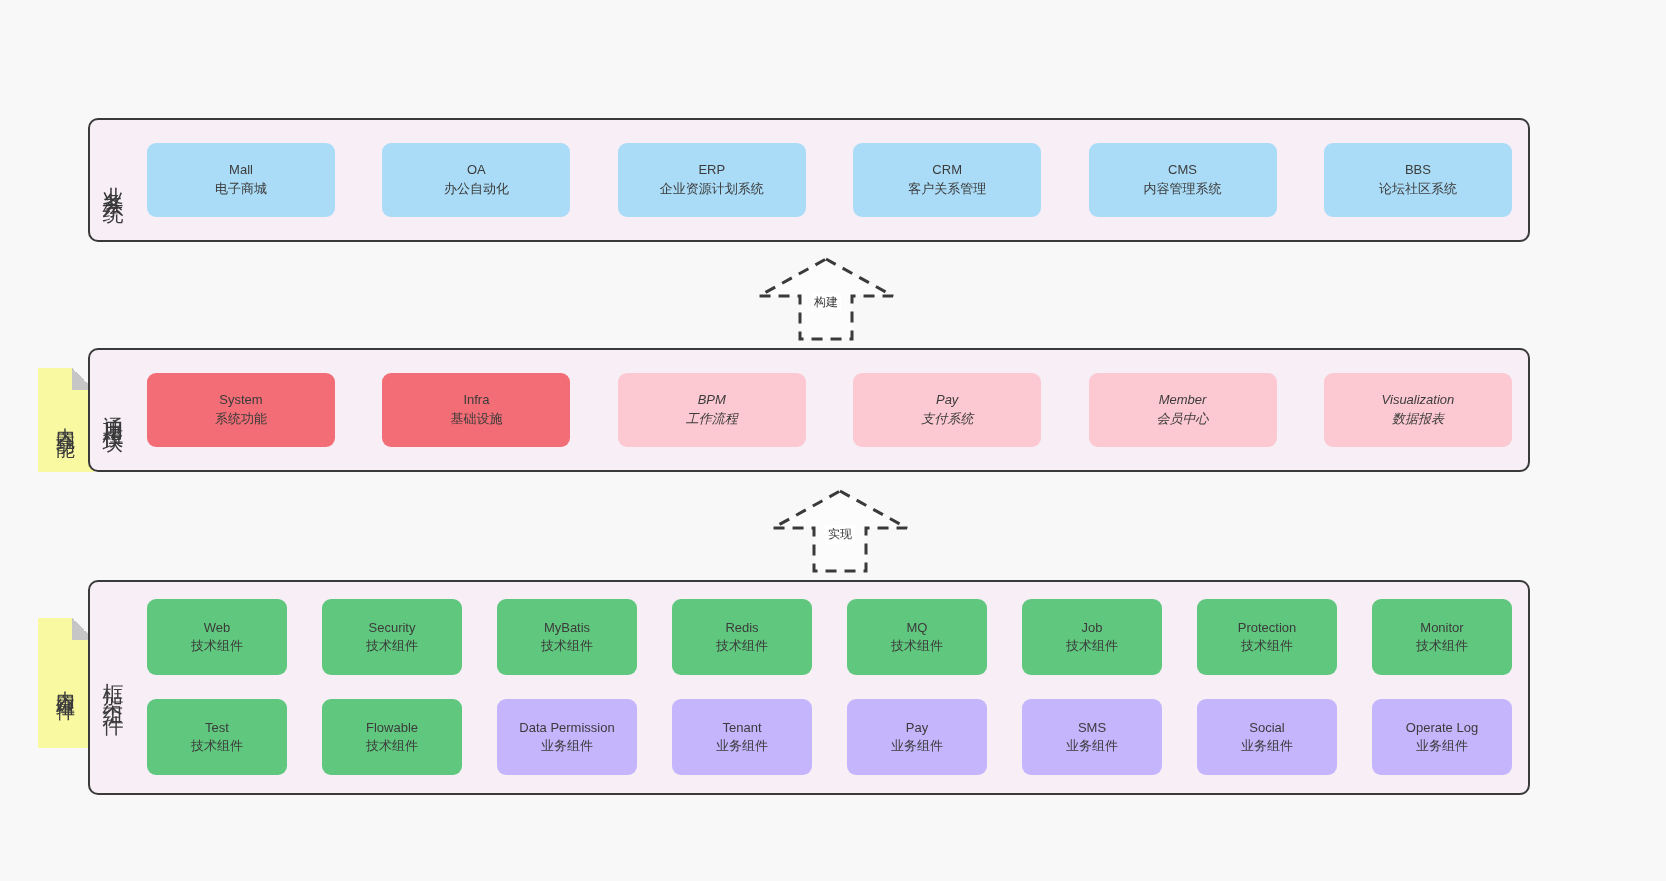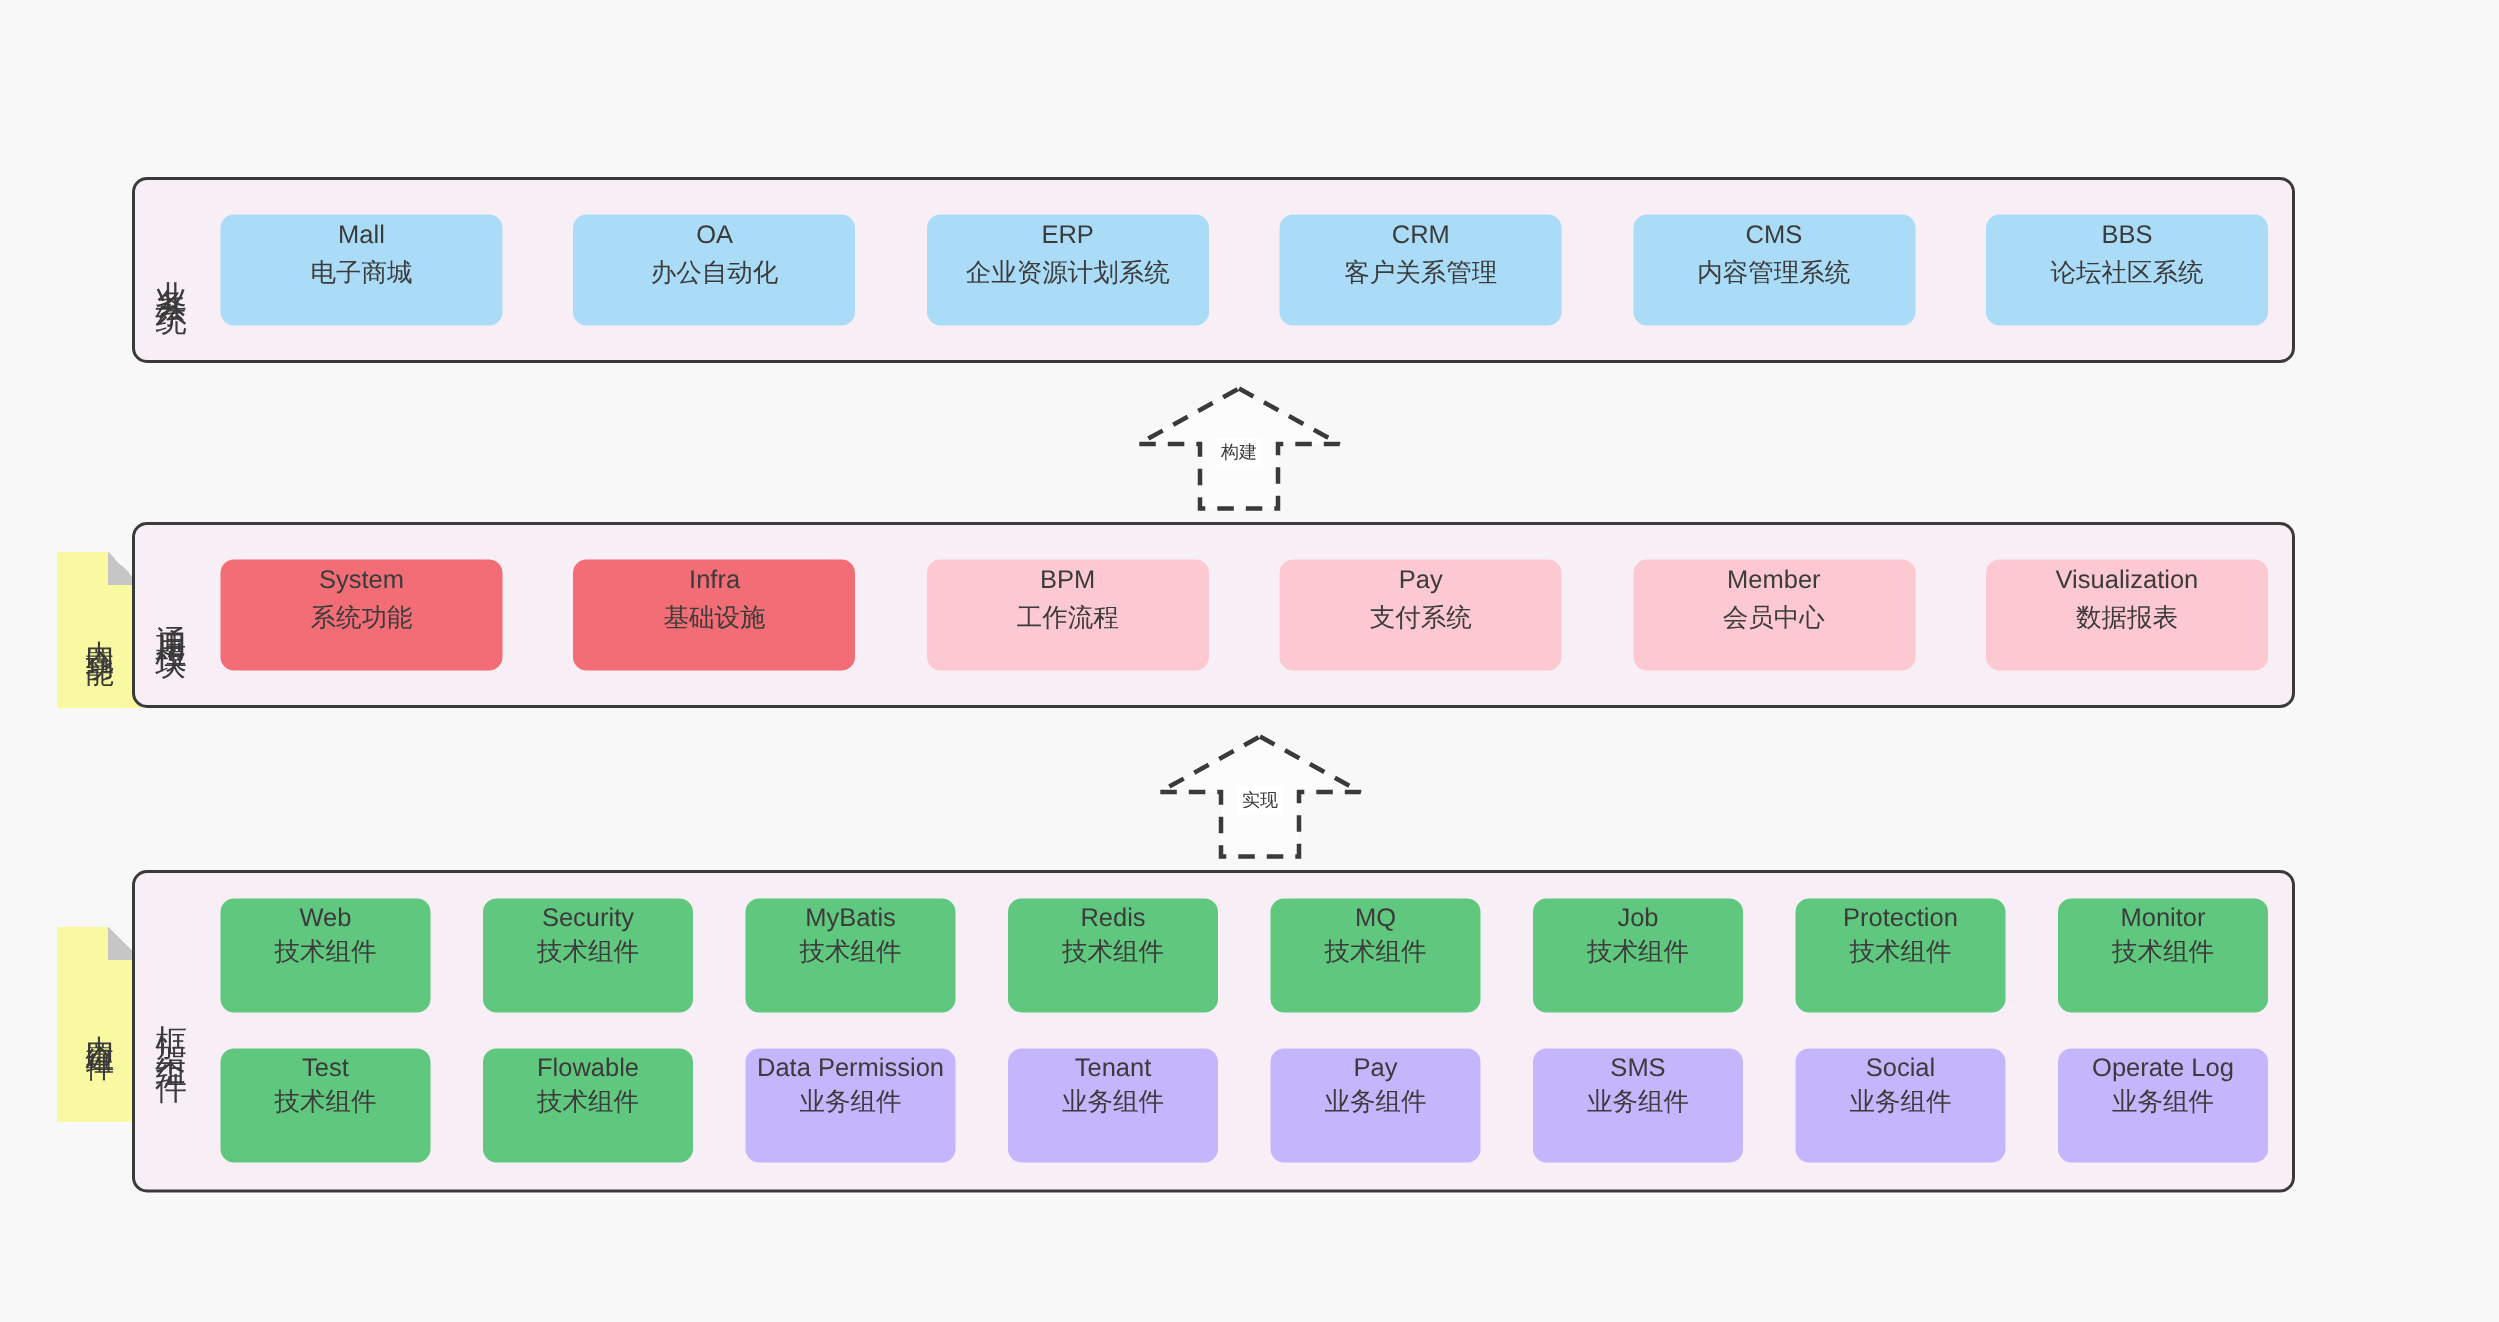--- a/index.html
+++ b/index.html
@@ -17,27 +17,27 @@
               writing-mode:vertical-rl;text-orientation:upright;
               font-size:21px;letter-spacing:5px;color:#3a3a3a;line-height:1;}
   #panel-framework .side-label{letter-spacing:11px;}
 
   .boxes-row{position:absolute;left:57px;right:16px;display:flex;justify-content:space-between;}
   .row-single{top:23px;height:74px;}
   .row-top{top:17px;height:84px;}
   .row-bottom{top:117px;height:84px;}
 
   .box{box-sizing:border-box;border-radius:9px;display:flex;flex-direction:column;
-       align-items:center;text-align:center;
-       font-size:17px;line-height:1.45;color:#3b3b3b;padding:2px 4px;}
+       align-items:center;justify-content:center;text-align:center;
+       font-size:13px;line-height:1.45;color:#3b3b3b;padding:2px 4px;}
   .box.wide{width:188px;height:74px;}
   .box.small{width:140px;height:76px;line-height:1.35;}
   .box.blue{background:#abdcf7;}
   .box.red{background:#f26d75;}
-  .box.pink{background:#fcc9d2;}
+  .box.pink{background:#fcc9d2;font-style:italic;}
   .box.green{background:#60c87e;}
   .box.lightgreen{background:#c4b5fd;}
 
   
   .tab{position:absolute;left:38px;width:56px;background:#f9f9a1;z-index:1;}
   #tab-modules{top:368px;height:104px;}
   #tab-framework{top:618px;height:130px;}
   .tab .fold{position:absolute;top:0;right:0;width:22px;height:22px;
              background:linear-gradient(to bottom left,#f8f8f8 0 50%,#c6c6c6 50% 100%);}
   .tab .tab-text{position:absolute;left:50%;top:50%;transform:translate(-50%,-50%);

